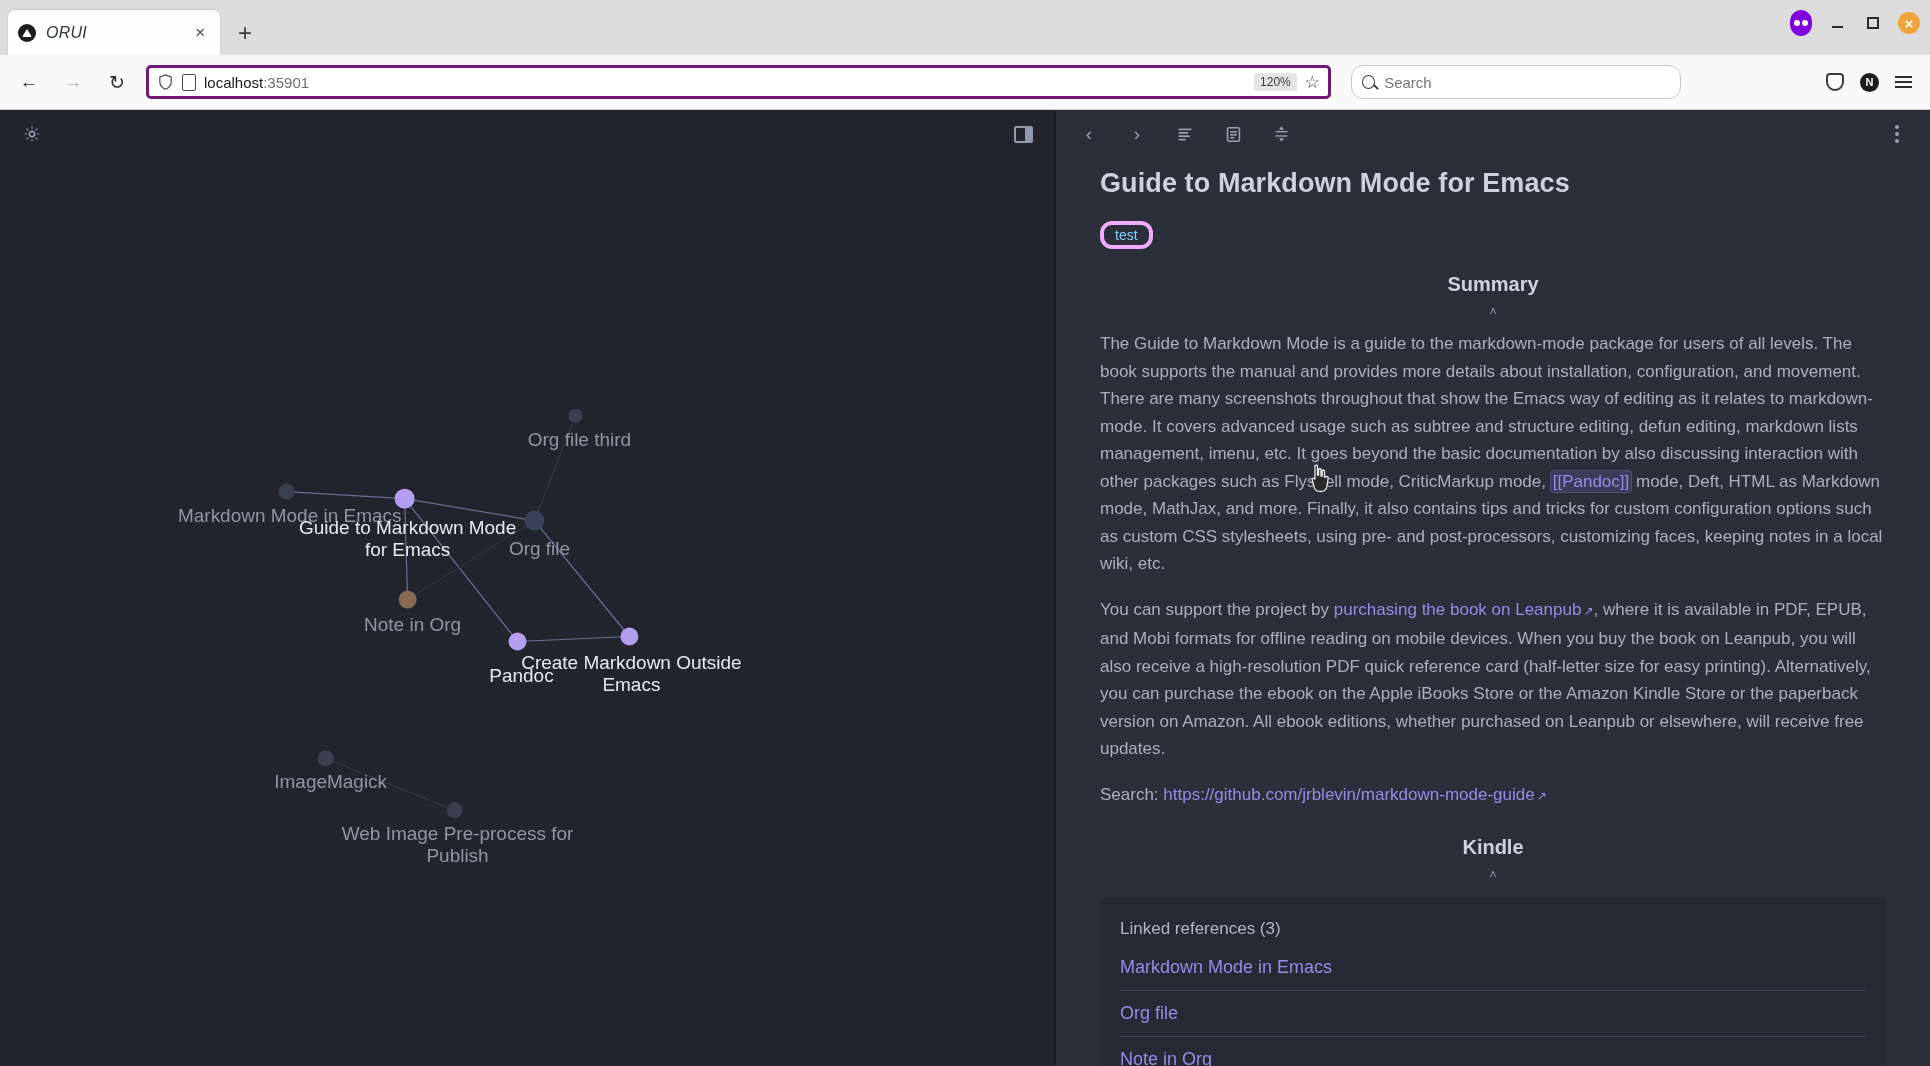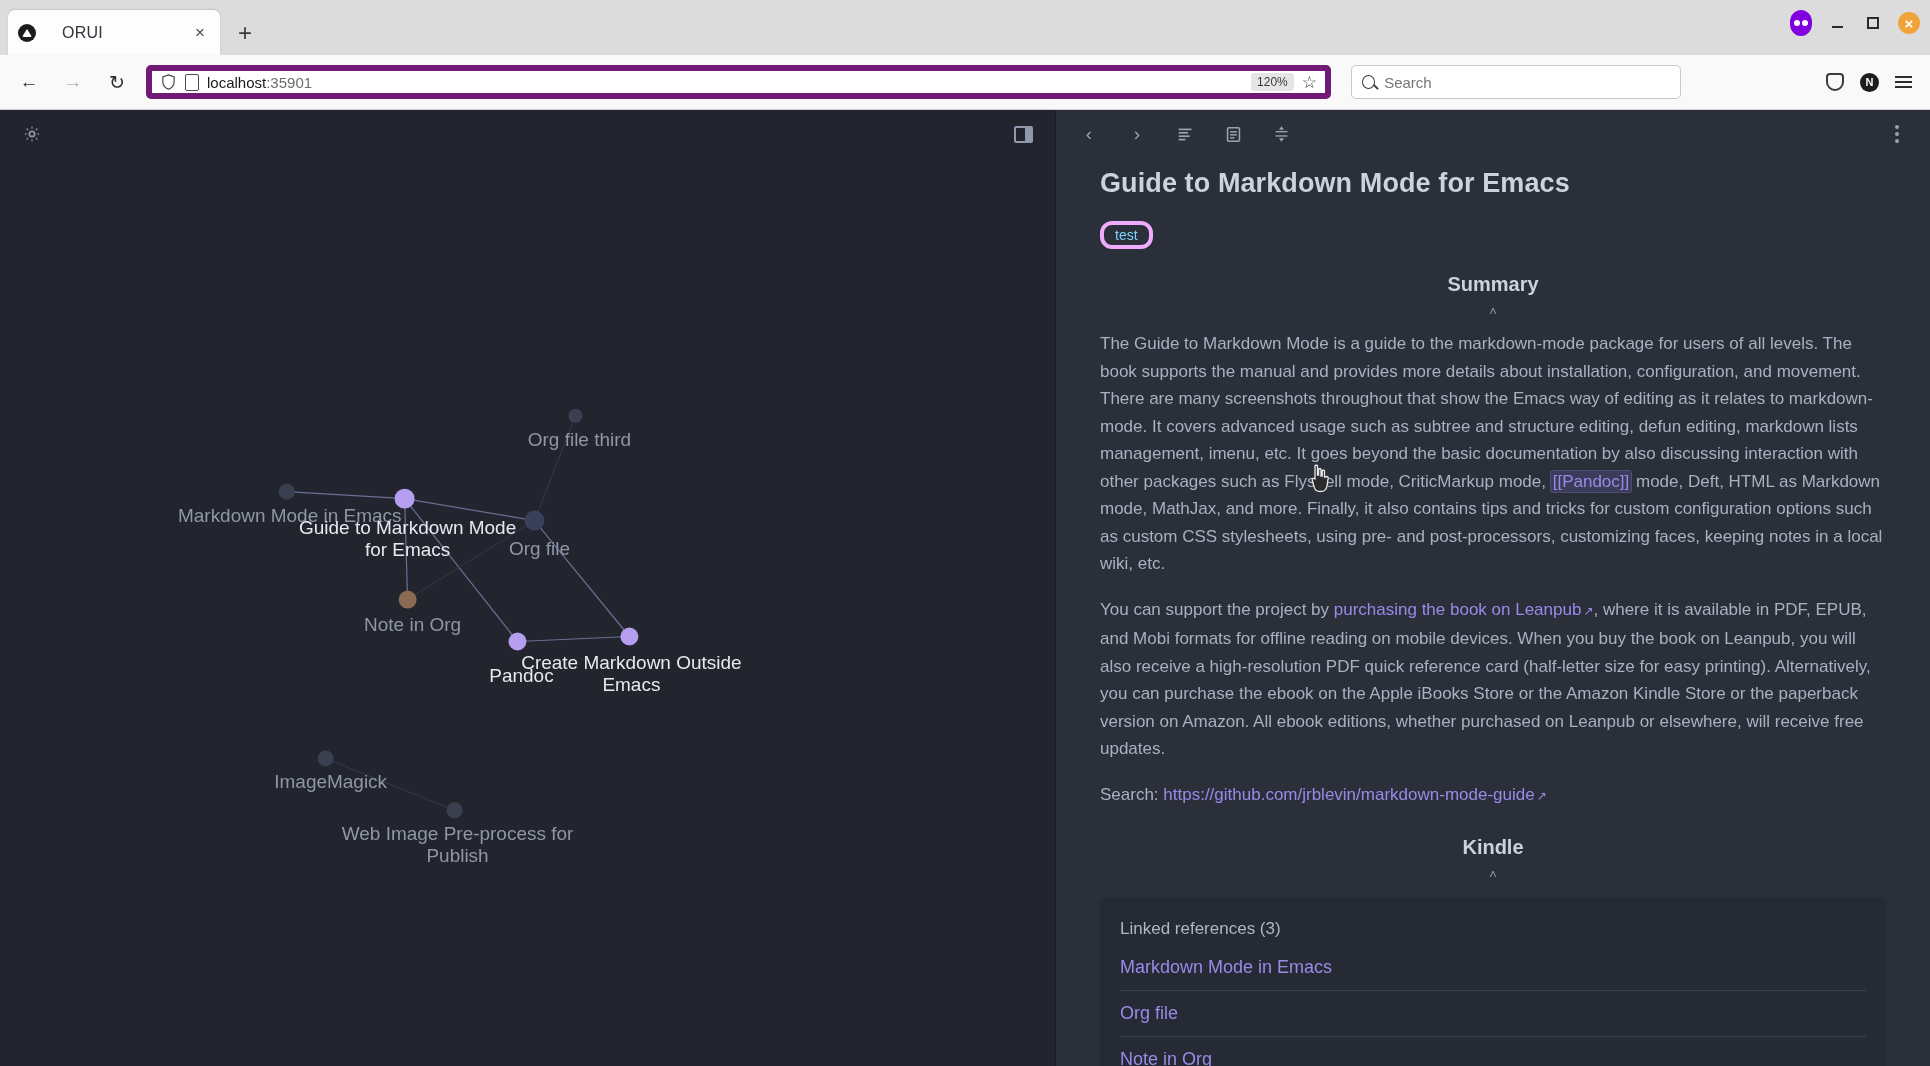--- a/index.html
+++ b/index.html
@@ -11,22 +11,23 @@
   }
 
   
   .browser { width: 1930px; height: 1066px; display: flex; flex-direction: column; }
   .tabstrip {
     height: 55px; background: #dcdcdc; display: flex; align-items: flex-end;
     padding: 0 8px; position: relative; flex: 0 0 55px;
   }
   .tab {
     width: 212px; height: 45px; background: #fdfdfd; border-radius: 7px 7px 0 0;
-    display: flex; align-items: center; padding: 0 10px; gap: 26px;
+    display: flex; align-items: center; padding: 0 10px; gap: 10px;
     box-shadow: 0 -1px 2px rgba(0,0,0,.10);
+    font-style: italic;
   }
   .favicon {
     width: 18px; height: 18px; border-radius: 50%; background: #1c1c1c;
     display: flex; align-items: center; justify-content: center; flex: 0 0 18px;
   }
   .favicon .tri {
     width: 0; height: 0; border-left: 5px solid transparent;
     border-right: 5px solid transparent; border-bottom: 8px solid #fff;
     border-radius: 2px;
   }
@@ -45,31 +46,31 @@
   .wbtn.close { background: #f0a33a; border-radius: 50%; color: #fff; font-size: 15px; font-weight: 700; }
 
   .navbar {
     height: 55px; background: #f9f9f9; display: flex; align-items: center;
     padding: 0 14px; gap: 14px; border-bottom: 1px solid #cfcfcf; flex: 0 0 55px;
   }
   .navicon { width: 30px; height: 30px; display: flex; align-items: center; justify-content: center;
              color: #2d2d2d; font-size: 19px; cursor: pointer; }
   .navicon.dim { color: #b0b0b0; }
   .urlbar {
-    flex: 0 0 1185px; height: 34px; background: #fff; border: 6px solid #701a75; border-radius: 5px;
+    flex: 0 0 1185px; height: 34px; background: #fff; border: 3px solid #701a75; border-radius: 5px;
     display: flex; align-items: center; padding: 0 8px; gap: 8px; position: relative;
   }
   .urlbar .shield { width: 17px; height: 18px; }
   .urlbar .page { width: 14px; height: 17px; border: 1.6px solid #4b4b4b; border-radius: 2px; }
   .url-text { font-size: 15px; color: #1a1a1a; flex: 1; }
   .url-text .port { color: #6d6d6d; }
   .zoom-pill { font-size: 12px; color: #3a3a3a; background: #e5e5e5; border-radius: 3px; padding: 2px 6px; }
   .star { font-size: 17px; color: #3a3a3a; cursor: pointer; }
   .searchbar {
-    flex: 0 0 330px; height: 34px; background: #fff; border: 1px solid #c9c9c9; border-radius: 5px;
+    flex: 0 0 330px; height: 34px; background: #fff; border: 1px solid #c9c9c9; border-radius: 12px;
     display: flex; align-items: center; padding: 0 10px; gap: 9px; margin-left: 6px;
   }
   .searchbar .mag { width: 14px; height: 14px; border: 1.8px solid #3b3b3b; border-radius: 50%; position: relative; }
   .searchbar .mag::after { content:""; position: absolute; width: 6px; height: 1.8px; background: #3b3b3b;
                            transform: rotate(45deg); right: -5px; bottom: 0px; }
   .searchbar input { border: 0; outline: 0; font-size: 15px; color: #3d3d3d; width: 100%;
                      font-family: "Liberation Sans", sans-serif; background: transparent; }
   .navright { margin-left: auto; display: flex; align-items: center; gap: 16px; padding-right: 4px; }
   .pocket { width: 18px; height: 18px; border: 2px solid #3a3a3a; border-radius: 4px 4px 9px 9px; }
   .acct { width: 19px; height: 19px; border-radius: 50%; background: #1d1d1d; color: #fff;

